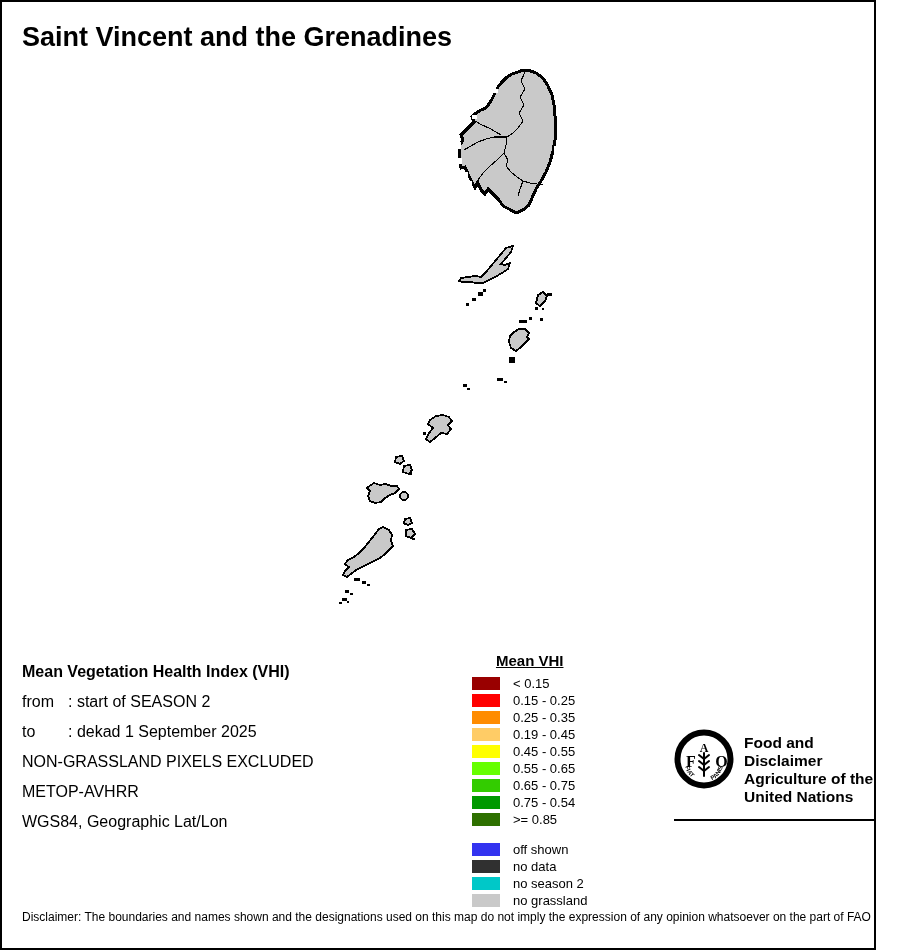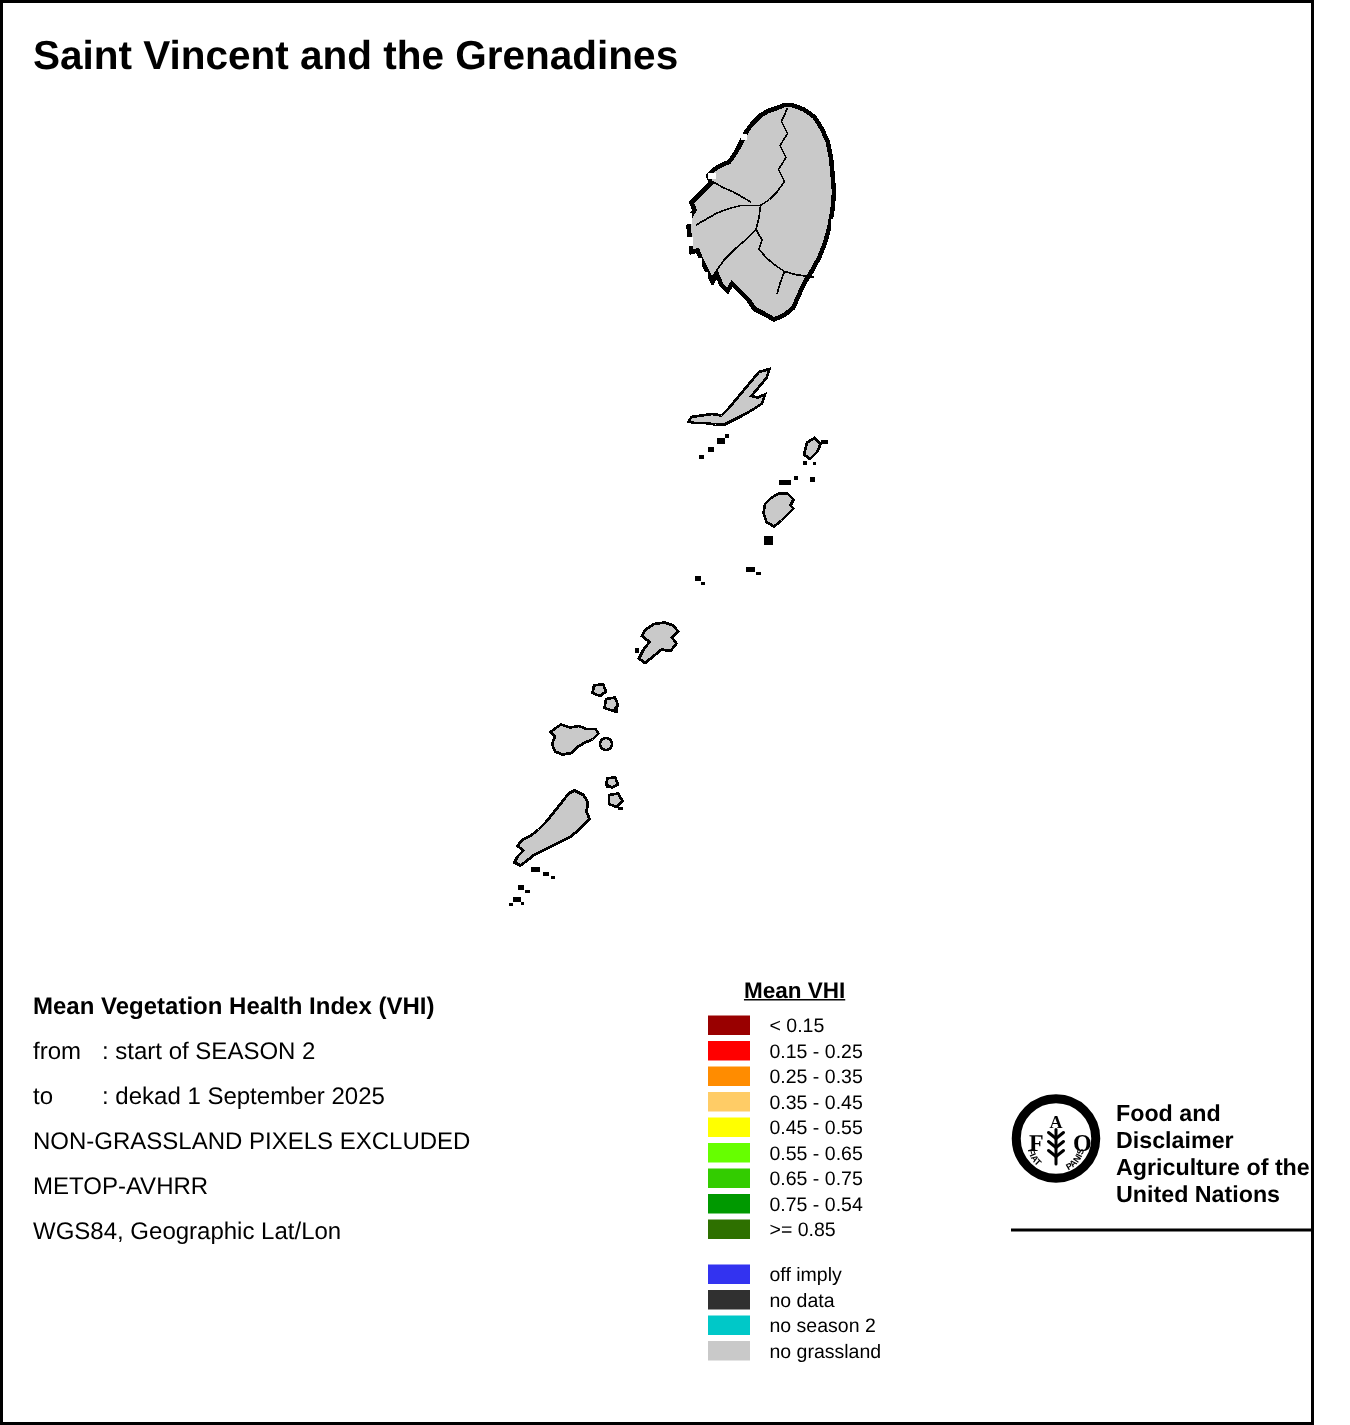--- a/index.html
+++ b/index.html
@@ -129,21 +129,21 @@
         <div class="legend-row">
           <span class="swatch" style="background: rgb(255, 0, 0);"></span>
           <span>0.15 - 0.25</span>
         </div>
         <div class="legend-row">
           <span class="swatch" style="background: rgb(255, 140, 0);"></span>
           <span>0.25 - 0.35</span>
         </div>
         <div class="legend-row">
           <span class="swatch" style="background: rgb(255, 204, 102);"></span>
-          <span>0.35 - 0.45</span>
+          <span>0.19 - 0.45</span>
         </div>
         <div class="legend-row">
           <span class="swatch" style="background: rgb(255, 255, 0);"></span>
           <span>0.45 - 0.55</span>
         </div>
         <div class="legend-row">
           <span class="swatch" style="background: rgb(102, 255, 0);"></span>
           <span>0.55 - 0.65</span>
         </div>
         <div class="legend-row">
@@ -155,21 +155,21 @@
           <span>0.75 - 0.54</span>
         </div>
         <div class="legend-row">
           <span class="swatch" style="background: rgb(46, 112, 0);"></span>
           <span>&gt;= 0.85</span>
         </div>
       </div>
     <div id="status-rows">
         <div class="legend-row">
           <span class="swatch" style="background: rgb(51, 51, 240);"></span>
-          <span>off imply</span>
+          <span>off shown</span>
         </div>
         <div class="legend-row">
           <span class="swatch" style="background: rgb(48, 48, 48);"></span>
           <span>no data</span>
         </div>
         <div class="legend-row">
           <span class="swatch" style="background: rgb(0, 200, 200);"></span>
           <span>no season 2</span>
         </div>
         <div class="legend-row">
@@ -204,15 +204,16 @@
       <div class="fao-org">
         <div>Food and Disclaimer</div>
         <div>Agriculture of the</div>
         <div>United Nations</div>
       </div>
     </div>
     <div class="fao-divider"></div>
   </div>
 
   <div class="disclaimer">
+    <div>Disclaimer: The boundaries and names shown and the designations used on this map do not imply the expression of any opinion whatsoever on the part of FAO</div>
   </div>
 
 </div>
 
 </body></html>

